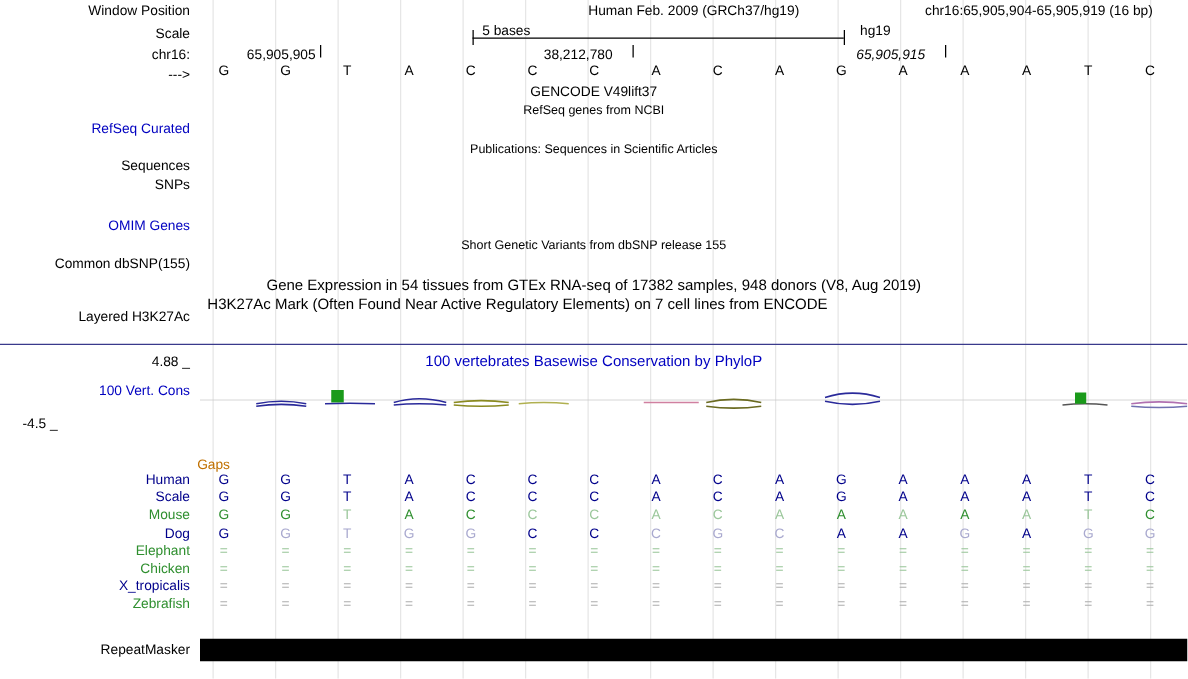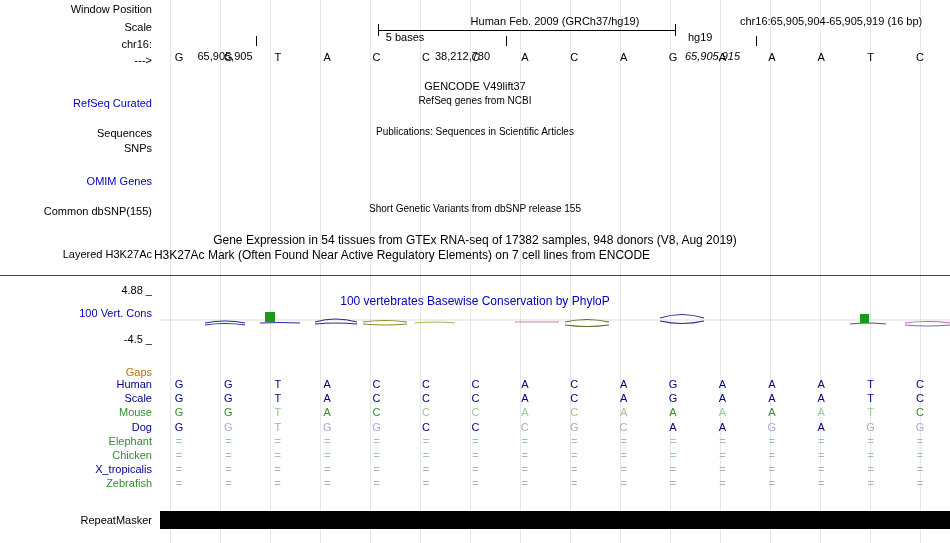--- a/index.html
+++ b/index.html
@@ -27,21 +27,20 @@
     text-align: right;
     white-space: nowrap;
     font-size: 11px;
     line-height: 12px;
   }
   .centered {
     position: absolute;
     text-align: center;
     white-space: nowrap;
     line-height: 12px;
-    margin-top: 12px;
   }
   .gridlines {
     position: absolute;
     left: 160px;
     top: 0;
     width: 790px;
     height: 543px;
     pointer-events: none;
   }
   .gridline {
@@ -83,21 +82,21 @@
   }
   .consblock {
     position: absolute;
   }
   .repeatbar {
     position: absolute;
     background: #000000;
   }
   .blue { color: #0000c0; }
   .green { color: #006400; }
-  .orange { color: #c07000; }
+  .orange { color: #c07000; margin-left: 32px; }
   .black { color: #000000; }
   svg { display: block; }
 </style>
 </head>
 <body>
 
 <div id="browser">
 
   <div class="gridlines">
     <div class="gridline" style="left:10px"></div>
@@ -170,29 +169,29 @@
   <div class="centered black" style="left:0; top:114px; width:950px; font-size:10px;">Publications: Sequences in Scientific Articles</div>
   <div class="lbl black" style="left:0; top:127px; width:152px;">Sequences</div>
   <div class="lbl black" style="left:0; top:142px; width:152px;">SNPs</div>
 
   <div class="lbl blue" style="left:0; top:175px; width:152px;">OMIM Genes</div>
 
   <div class="centered black" style="left:0; top:191px; width:950px; font-size:10px;">Short Genetic Variants from dbSNP release 155</div>
   <div class="lbl black" style="left:0; top:205px; width:152px;">Common dbSNP(155)</div>
 
   <div class="centered black" style="left:0; top:222px; width:950px; font-size:12px;">Gene Expression in 54 tissues from GTEx RNA-seq of 17382 samples, 948 donors (V8, Aug 2019)</div>
-  <div class="centered black" style="left:0; top:237px; width:774px; font-size:12px;padding-left:15px;">H3K27Ac Mark (Often Found Near Active Regulatory Elements) on 7 cell lines from ENCODE</div>
+  <div class="centered black" style="left:12px; top:237px; width:774px; font-size:12px;padding-left:15px;">H3K27Ac Mark (Often Found Near Active Regulatory Elements) on 7 cell lines from ENCODE</div>
   <div class="lbl black" style="left:0; top:248px; width:152px;">Layered H3K27Ac</div>
 
   <div class="sep" style="top:275px;"></div>
 
   <div class="centered blue" style="left:0; top:283px; width:950px; font-size:12px;">100 vertebrates Basewise Conservation by PhyloP</div>
   <div class="lbl black" style="left:0; top:284px; width:152px; text-align:right;">4.88 _</div>
   <div class="lbl blue" style="left:0; top:307px; width:152px;">100 Vert. Cons</div>
-  <div class="lbl black" style="left:0; top:333px; width:152px; text-align:right;">-4.5 _</div>
+  <div class="lbl black" style="left:0; top:333px; width:152px; text-align:left;padding-left:18px;">-4.5 _</div>
 
   <svg class="consblock" style="left:160px; top:282px;" width="790" height="64">
     <line x1="0" y1="38" x2="790" y2="38" stroke="#c8c8c8" stroke-width="0.6"></line>
 
     <g stroke-width="1.2" fill="none">
       <path d="M45,41 q20,-4 40,0" stroke="#2a2a9a"></path>
       <path d="M45,43 q20,-3 40,0" stroke="#2a2a9a"></path>
       <rect x="105" y="30" width="10" height="10" fill="#1a9a1a" stroke="none"></rect>
       <path d="M100,41 q20,-1 40,0" stroke="#2a2a9a"></path>
       <path d="M155,40 q20,-6 42,0" stroke="#2a2a9a"></path>

